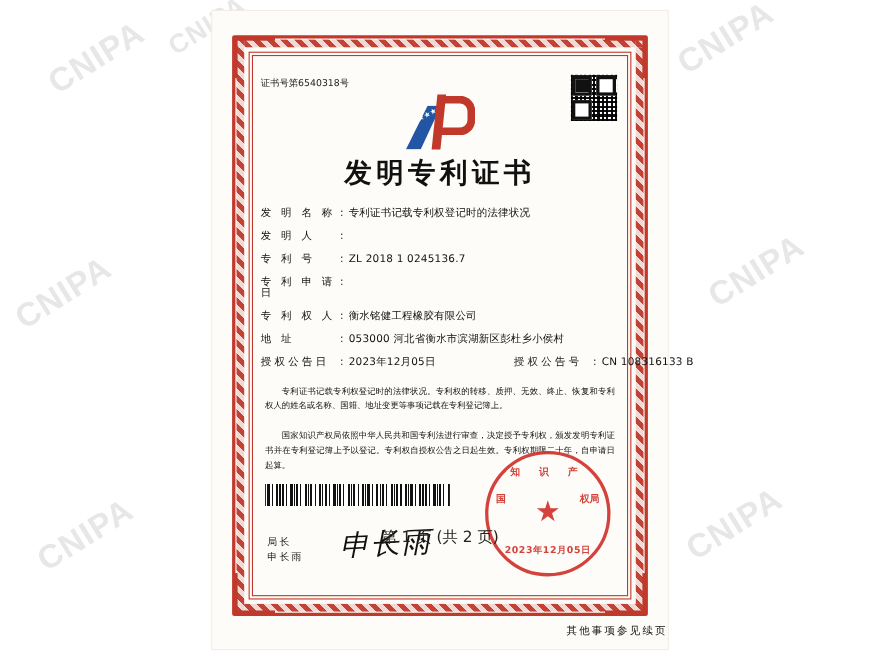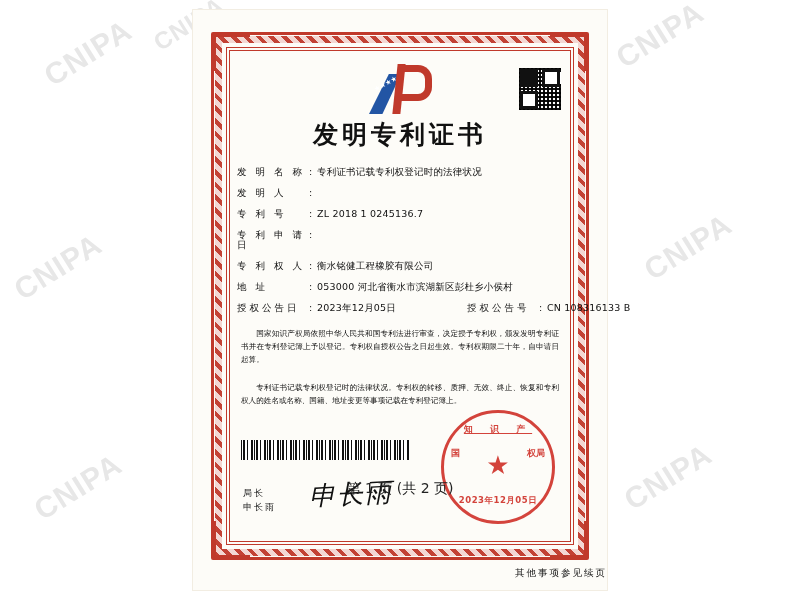--- a/index.html
+++ b/index.html
@@ -279,21 +279,20 @@
     line-height: 1;
   }
   .seal-top-text {
     position: absolute;
     left: 0; top: 10px;
     width: 100%;
     text-align: center;
     font-size: 9px;
     letter-spacing: 7px;
     font-weight: bold;
-    text-decoration: underline;
   }
   .seal-side-l, .seal-side-r {
     position: absolute;
     top: 34px;
     font-size: 9px;
     font-weight: bold;
   }
   .seal-side-l { left: 7px; }
   .seal-side-r { right: 7px; }
   .seal-date {
@@ -349,20 +348,21 @@
     <div class="corner tr"></div>
     <div class="corner bl"></div>
     <div class="corner br"></div>
 
     <div id="content">
 
       <div id="qr">
         <div class="qr-eye"></div>
       </div>
 
+      <div class="cert-no">证书号第6540318号</div>
 
       <div id="logo-wrap">
         <div id="logo">
           <div class="logo-swoosh"></div>
           <div class="logo-stars">★★★★</div>
           <div class="logo-p"></div>
         </div>
       </div>
 
       <h1 id="title">发明专利证书</h1>
@@ -407,22 +407,22 @@
           <span class="label">授权公告日</span>
           <span class="colon">:</span>
           <span class="value">2023年12月05日</span>
           <span class="label2">授权公告号</span>
           <span class="colon">:</span>
           <span class="value">CN 108316133 B</span>
         </div>
 
       </div>
 
+      <div class="para">专利证书记载专利权登记时的法律状况。专利权的转移、质押、无效、终止、恢复和专利权人的姓名或名称、国籍、地址变更等事项记载在专利登记簿上。</div>
       <div class="para">国家知识产权局依照中华人民共和国专利法进行审查，决定授予专利权，颁发发明专利证书并在专利登记簿上予以登记。专利权自授权公告之日起生效。专利权期限二十年，自申请日起算。</div>
-      <div class="para">专利证书记载专利权登记时的法律状况。专利权的转移、质押、无效、终止、恢复和专利权人的姓名或名称、国籍、地址变更等事项记载在专利登记簿上。</div>
 
       <div id="barcode"></div>
 
       <div id="sig-block">
         <div>局长</div>
         <div>申长雨</div>
       </div>
 
       <div id="sig-hand">申长雨</div>
 

